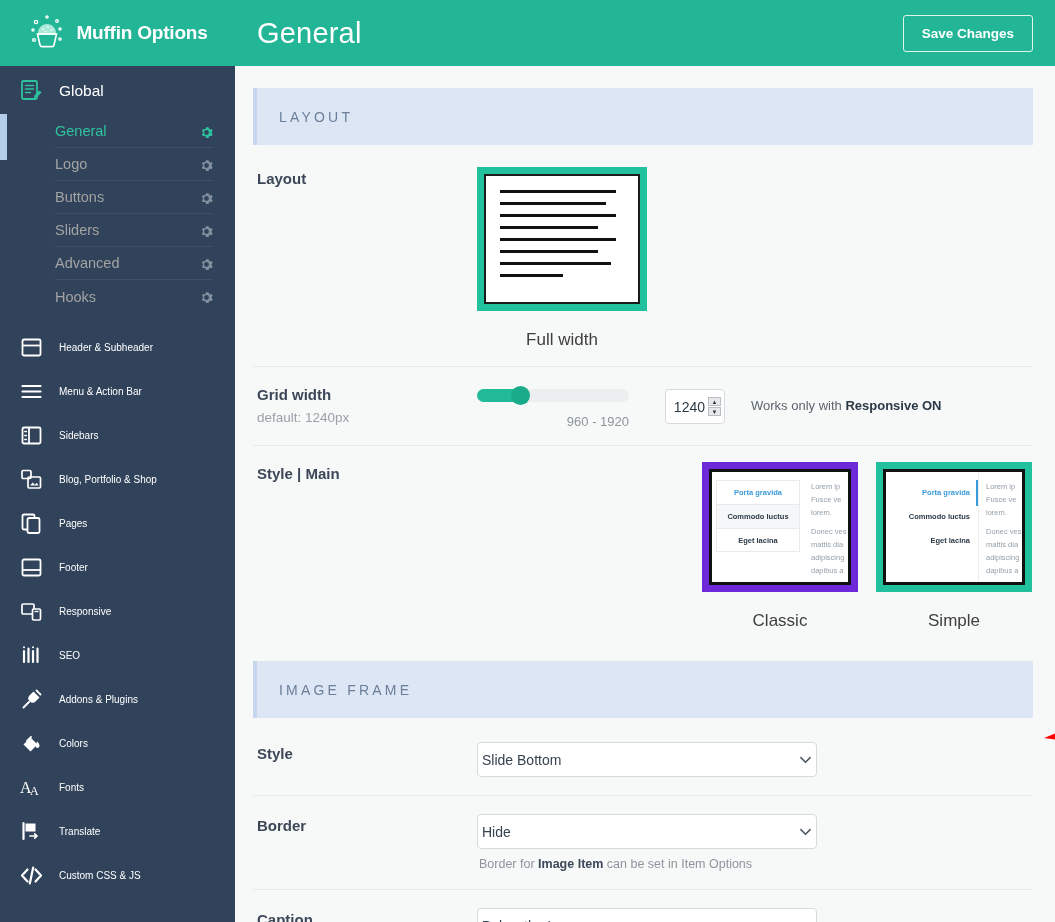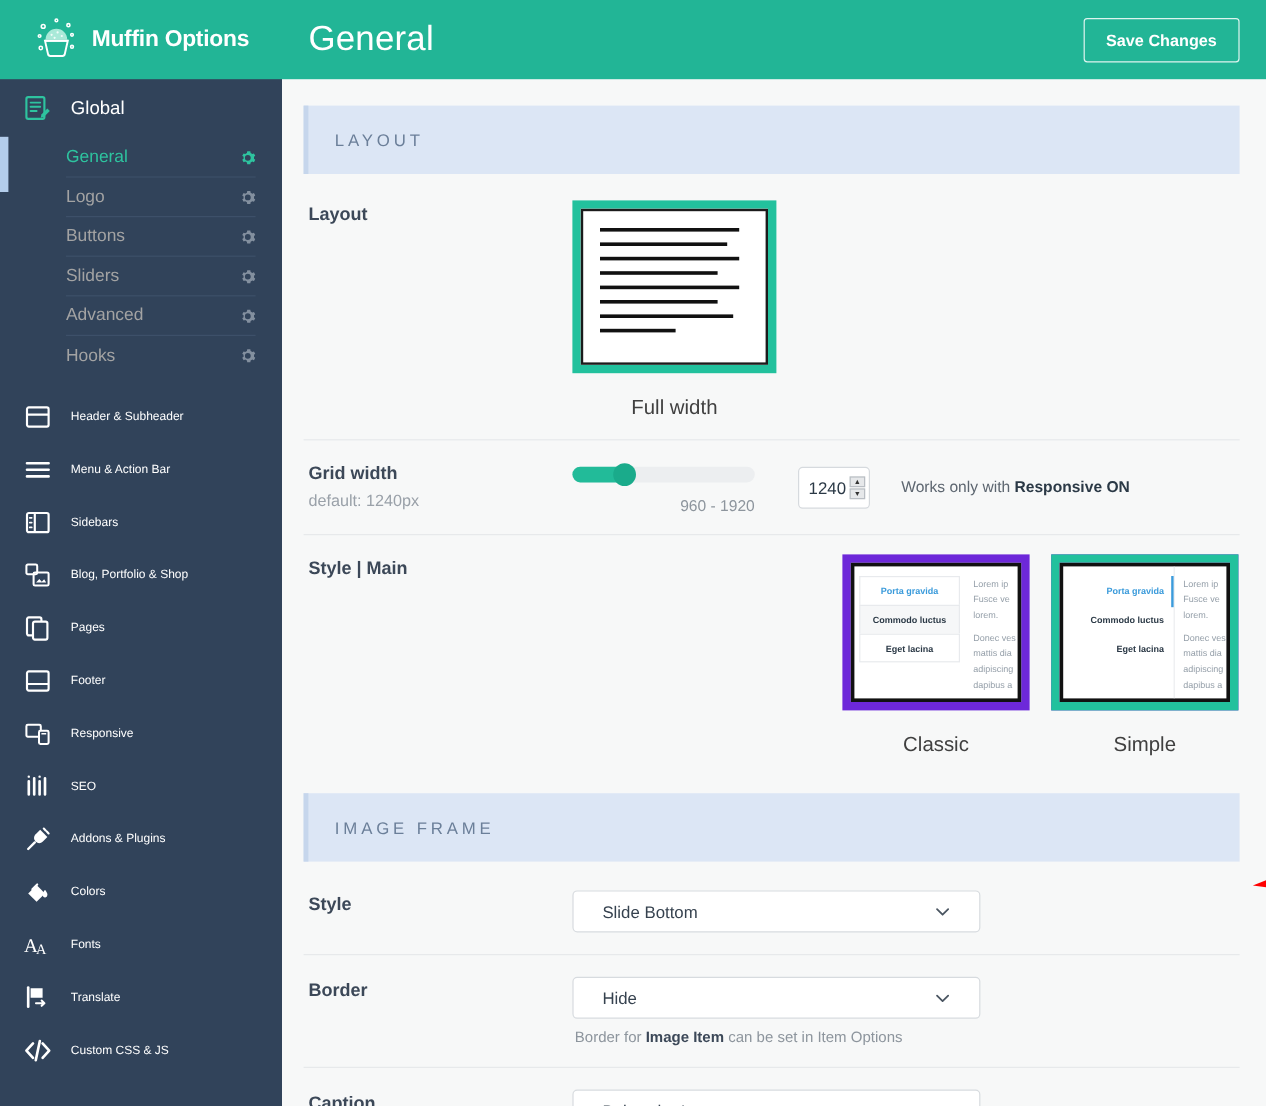--- a/index.html
+++ b/index.html
@@ -218,21 +218,21 @@
   }
   .txt-col { flex: 1; padding: 9px 0 0 7px; border-left: 1px solid #ebedef; }
   .txt-col.noborder { border-left: none; }
   .txt-col p { margin: 0 0 2px 0; font-size: 7.5px; color: #96a0aa; line-height: 11px; white-space: nowrap; }
   .txt-col .gap { height: 6px; }
 
   
   .select {
     width: 340px; height: 35px;
     border: 1px solid #d7dbdf; border-radius: 4px; background: #fff;
-    display: flex; align-items: center; padding: 0 24px;
+    display: flex; align-items: center; padding: 0 4px;
     font-size: 14px; color: #36424f; cursor: pointer;
     position: relative;
   }
   .select .chev {
     margin-left: auto; width: 13px; height: 13px;
   }
   .select-note { font-size: 12.5px; color: #8d959d; margin-top: 8px; padding-left: 2px; }
   .select-note b { color: #3c4858; }
   .row.sel-row { padding: 18px 0 18px 0; }
   .row.sel-row .row-body { padding-left: 0; }

